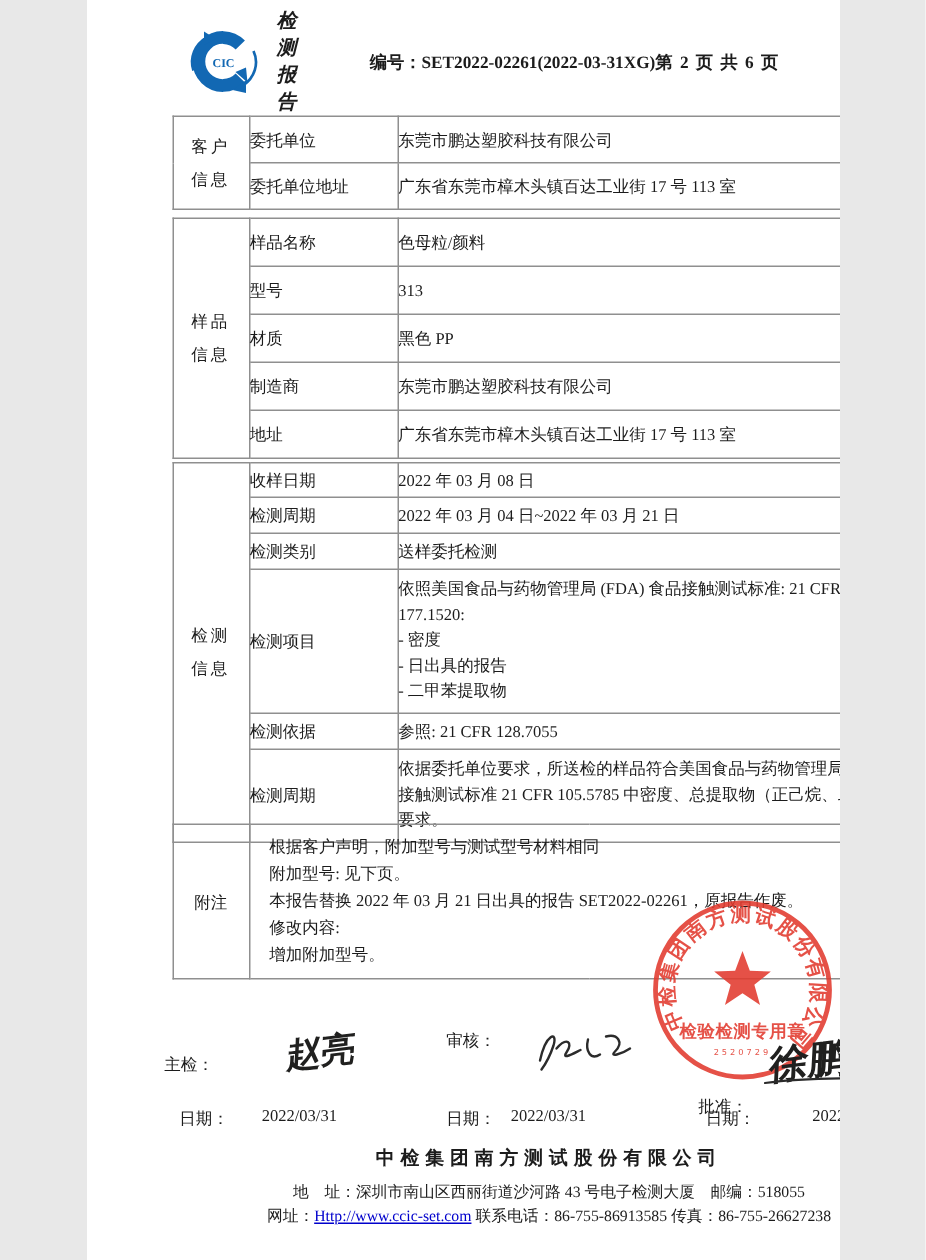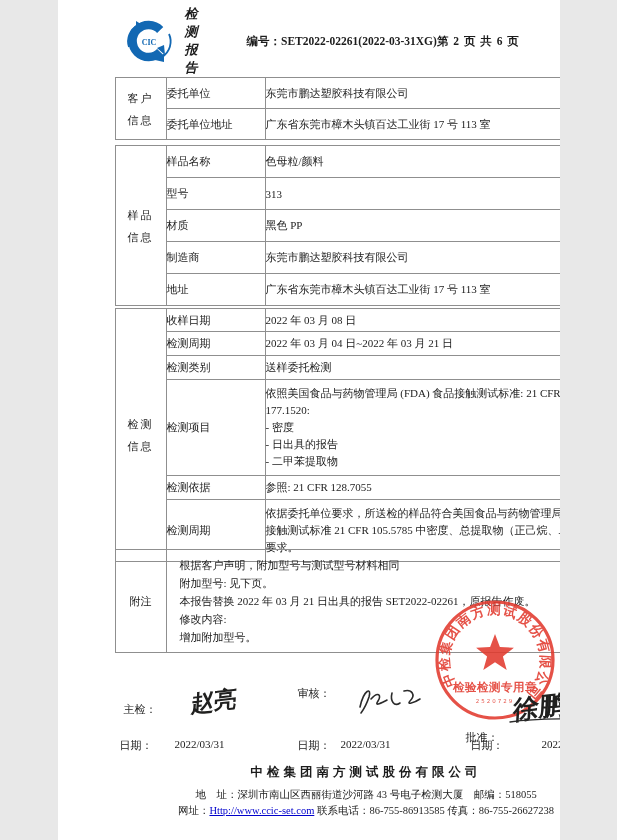--- a/index.html
+++ b/index.html
@@ -154,21 +154,21 @@
         <div>根据客户声明，附加型号与测试型号材料相同</div>
         <div>附加型号: 见下页。</div>
         <div>本报告替换 2022 年 03 月 21 日出具的报告 SET2022-02261，原报告作废。</div>
         <div>修改内容:</div>
         <div>增加附加型号。</div>
       </td>
     </tr>
   </tbody>
     </table>
 
-  <div class="sig-label" style="left:66px;top:702px;">主检：</div>
+  <div class="sig-label" style="left:52px;top:702px;">主检：</div>
   <div class="sig-name" style="left:133px;top:686px;">赵亮</div>
 
   <div class="sig-label" style="left:240px;top:686px;">审核：</div>
   <svg class="sig-svg" style="left:296px;top:683px;" width="70" height="34" viewBox="0 0 70 34">
     <path d="M6,24 C10,6 18,4 15,14 C13,20 10,26 7,30 M17,16 C24,8 28,12 24,18 C20,24 27,20 33,17 M38,10 C36,18 40,24 46,20 M50,8 C58,6 62,12 56,18 C52,22 60,20 66,16" fill="none" stroke="#2b2b2b" stroke-width="1.6" stroke-linecap="round"></path>
   </svg>
 
   <div class="sig-label" style="left:408px;top:730px;">批准：</div>
   <div class="sig-name over-stamp" style="left:455px;top:690px;font-size:26px;">徐鹏</div>
   <svg class="sig-svg over-stamp" style="left:450px;top:716px;" width="110" height="10" viewBox="0 0 110 10">

